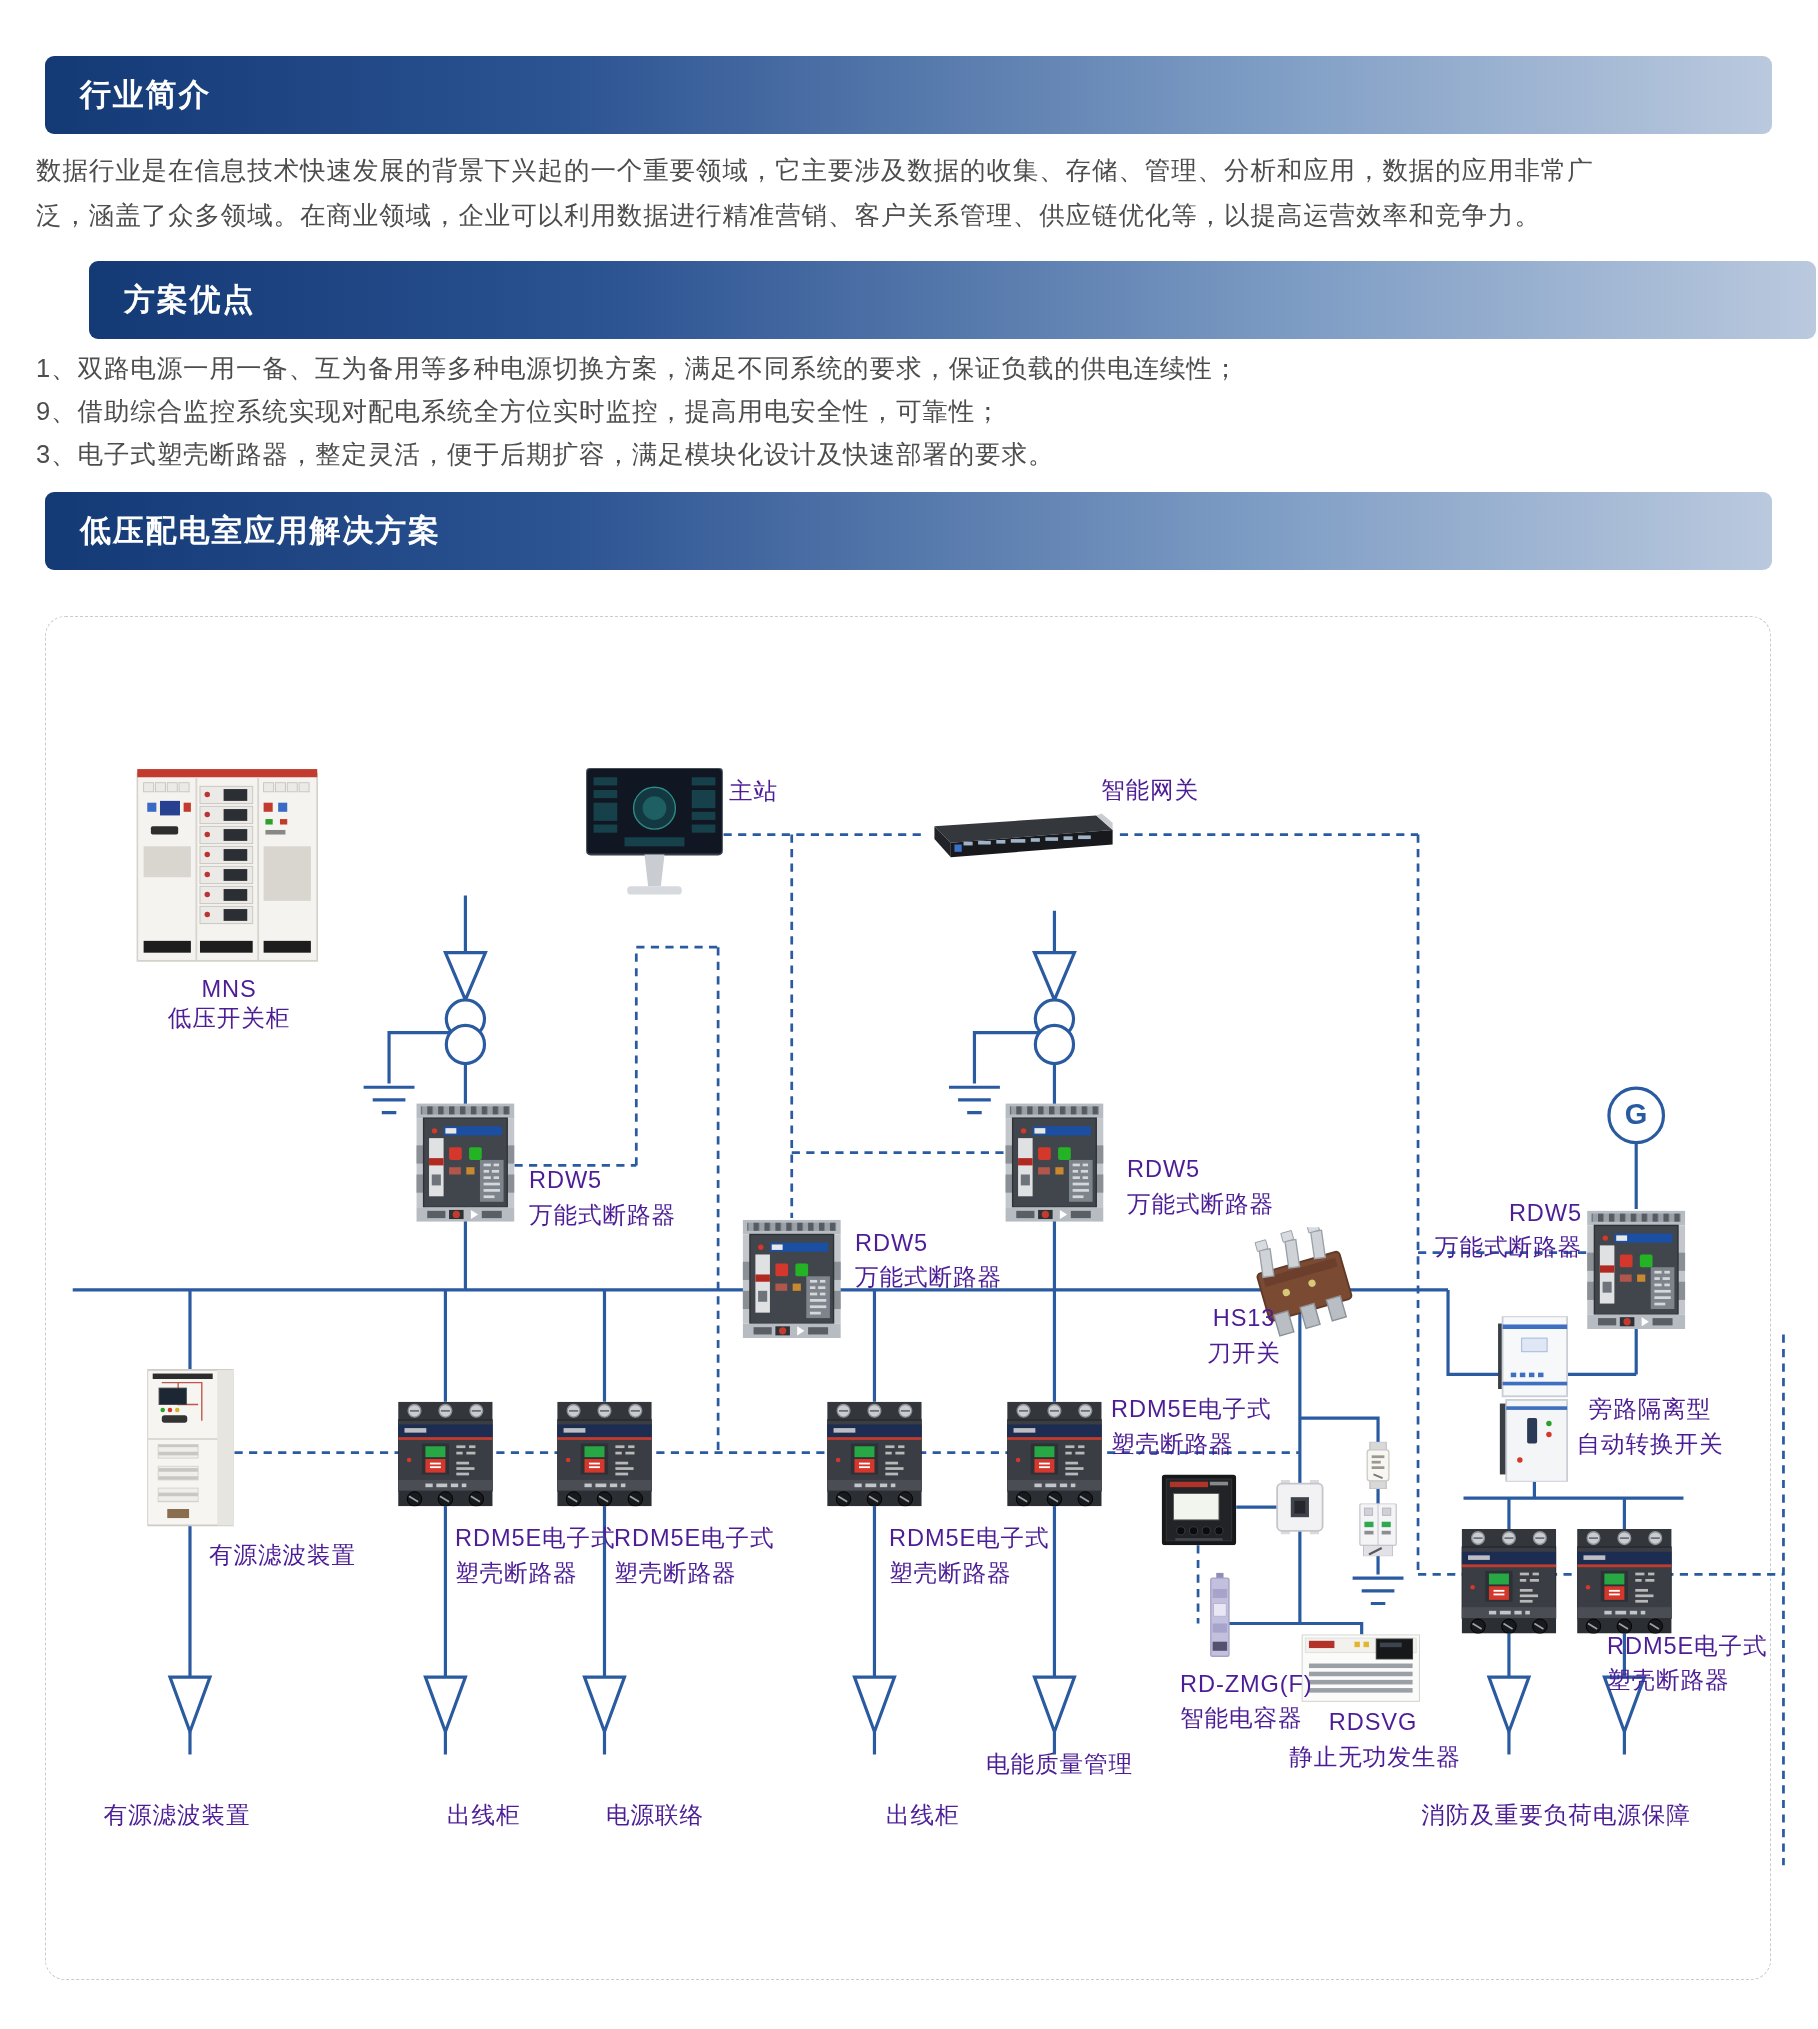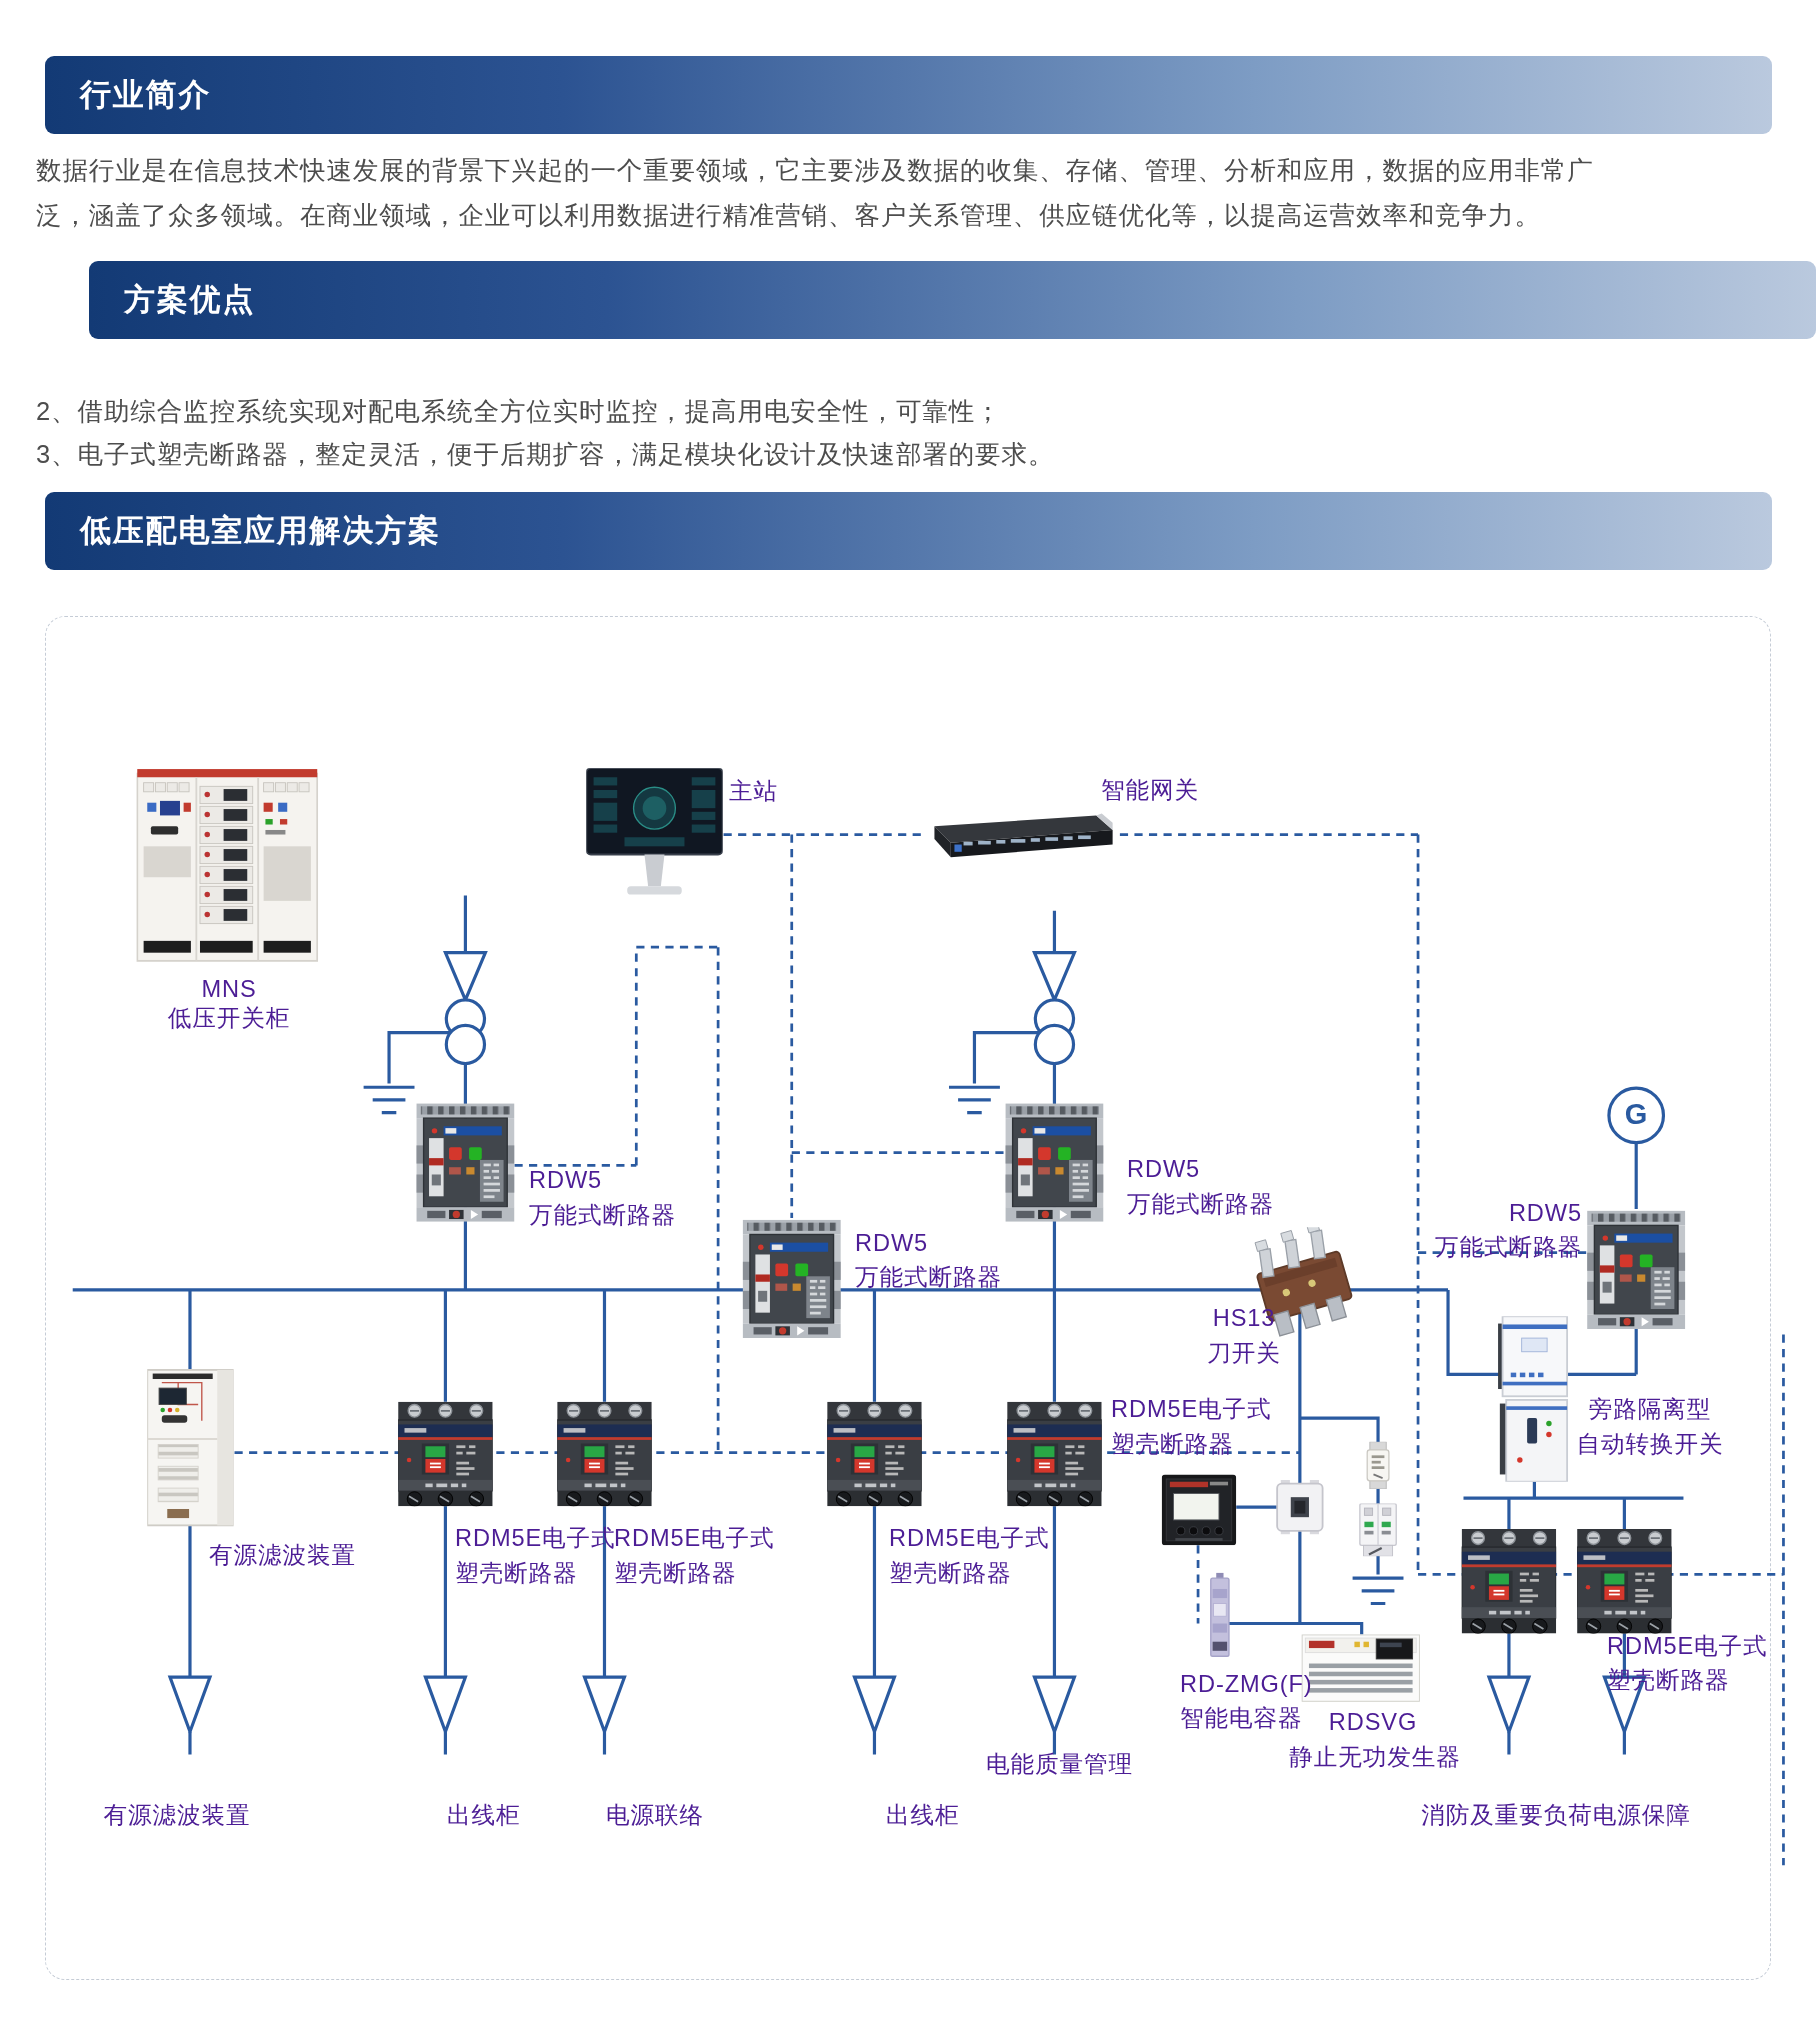--- a/index.html
+++ b/index.html
@@ -26,21 +26,22 @@
 
   <div class="banner" style="top:56px;">
     <span>行业简介</span>
   </div>
   <div class="bodytext" style="top:200px;">泛，涵盖了众多领域。在商业领域，企业可以利用数据进行精准营销、客户关系管理、供应链优化等，以提高运营效率和竞争力。</div>
   <div class="bodytext" style="top:155px;">数据行业是在信息技术快速发展的背景下兴起的一个重要领域，它主要涉及数据的收集、存储、管理、分析和应用，数据的应用非常广</div>
 
   <div class="banner" style="top:261px;margin-left:44px;">
     <span>方案优点</span>
   </div>
-  <div class="bodytext" style="top:396px;">2、借助综合监控系统实现对配电系统全方位实时监控，提高用电安全性，可靠性；</div>
+  <div class="bodytext" style="top:353px;">1、双路电源一用一备、互为备用等多种电源切换方案，满足不同系统的要求，保证负载的供电连续性；</div>
+  <div class="bodytext" style="top:396px;">9、借助综合监控系统实现对配电系统全方位实时监控，提高用电安全性，可靠性；</div>
   <div class="bodytext" style="top:439px;">3、电子式塑壳断路器，整定灵活，便于后期扩容，满足模块化设计及快速部署的要求。</div>
 
   <div class="banner" style="top:492px;">
     <span>低压配电室应用解决方案</span>
   </div>
 
   <div class="diagram"></div>
 
   <svg class="wires" viewBox="0 0 2000 2232" xmlns="http://www.w3.org/2000/svg" xmlns:xlink="http://www.w3.org/1999/xlink">
     <defs>

